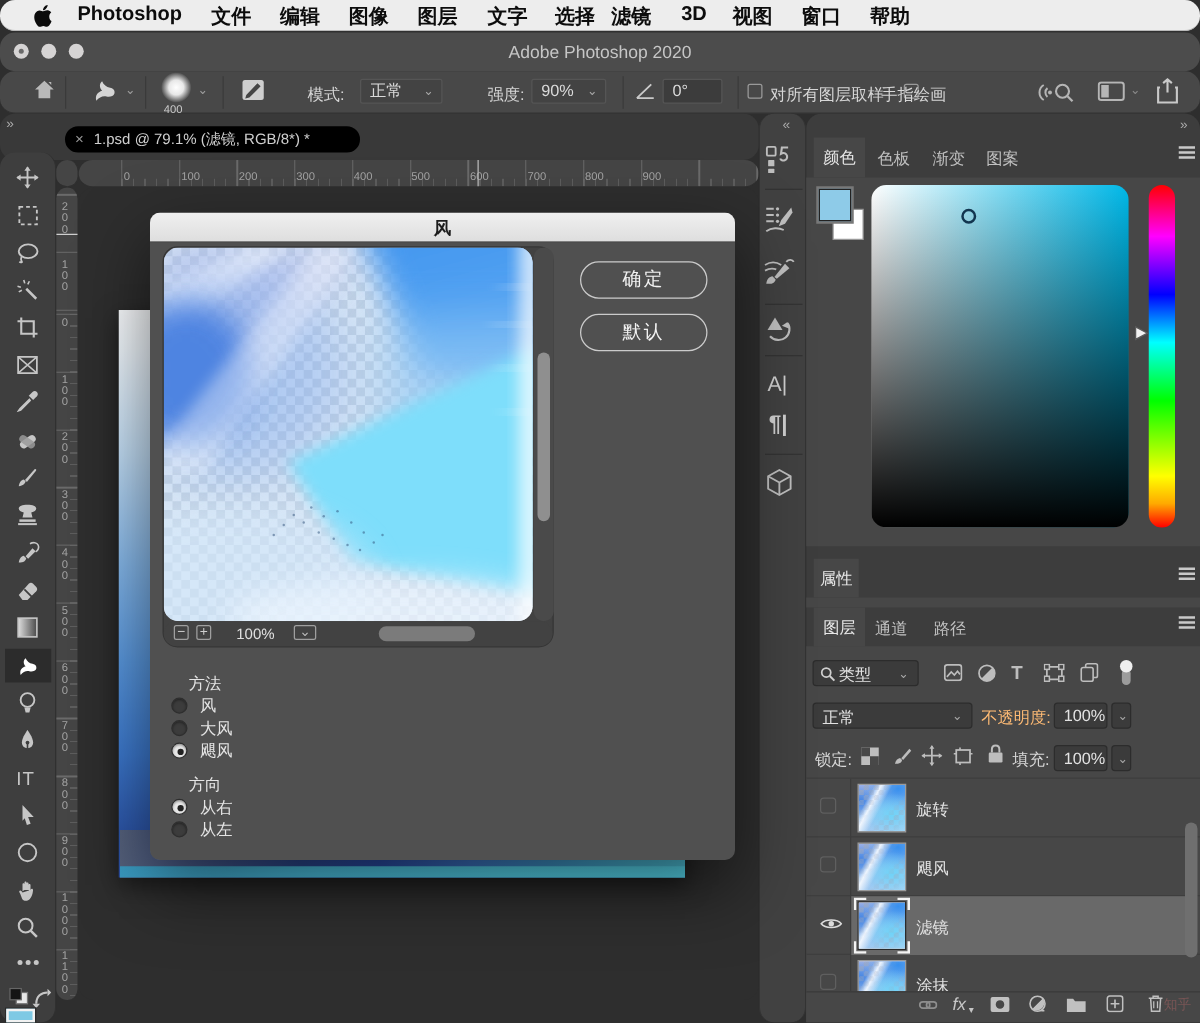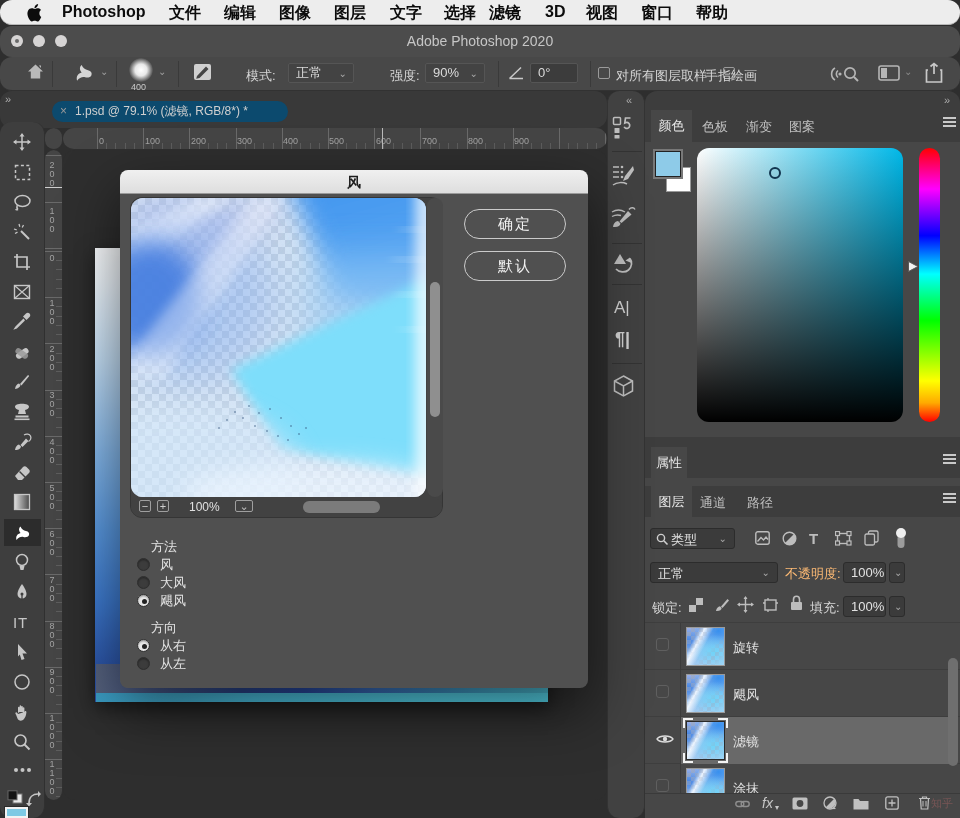--- a/index.html
+++ b/index.html
@@ -15,21 +15,21 @@
 #titlebar { left:0; top:26px; width:960px; height:31px; background:#4c4c4c; }
 .tl { position:absolute; top:35px; width:12px; height:12px; border-radius:50%; background:#d6d4d4; }
 #titletext { left:0; top:33px; width:960px; text-align:center; color:#c6c6c6; font-size:14px; }
 
 #optbar { left:0; top:57px; width:960px; height:34px; background:#484848; border-bottom:1px solid #323232; color:#d6d6d6; font-size:13px; }
 .sep { position:absolute; top:4px; width:1px; height:26px; background:#3a3a3a; }
 .obox { position:absolute; height:20px; background:#434343; border:1px solid #555; border-radius:2px; color:#dadada; font-size:13px; line-height:18px; padding-left:7px; }
 .chk { position:absolute; width:12px; height:12px; border:1px solid #9a9a9a; border-radius:2px; background:transparent; }
 
 #tabbar { left:0; top:91px; width:607px; height:37px; background:#393939; }
-#doctab { left:52px; top:101px; width:236px; height:21px; background:#0c4a6e; color:#cfcfcf; font-size:12px; line-height:21px; }
+#doctab { left:52px; top:101px; width:236px; height:21px; background:#000000; color:#cfcfcf; font-size:12px; line-height:21px; }
 
 #hruler { left:63px; top:128px; width:544px; height:22px; background:#454545; border-bottom:1px solid #2f2f2f; overflow:hidden; }
 #rcorner { left:45px; top:128px; width:18px; height:22px; background:#454545; border-right:1px solid #2f2f2f; border-bottom:1px solid #2f2f2f; }
 #vruler { left:45px; top:150px; width:18px; height:650px; background:#454545; border-right:1px solid #2f2f2f; overflow:hidden; }
 .rnum { position:absolute; color:#a2a2a2; font-size:9px; }
 .vnum { position:absolute; left:3px; color:#a2a2a2; font-size:9px; line-height:9px; text-align:center; width:8px; }
 
 #toolbar { left:0; top:122px; width:45px; height:696px; background:#3e3e3e; border-right:1px solid #303030; }
 
 #canvas { left:63px; top:150px; width:544px; height:650px; background:#2e2e2e; overflow:hidden; }

